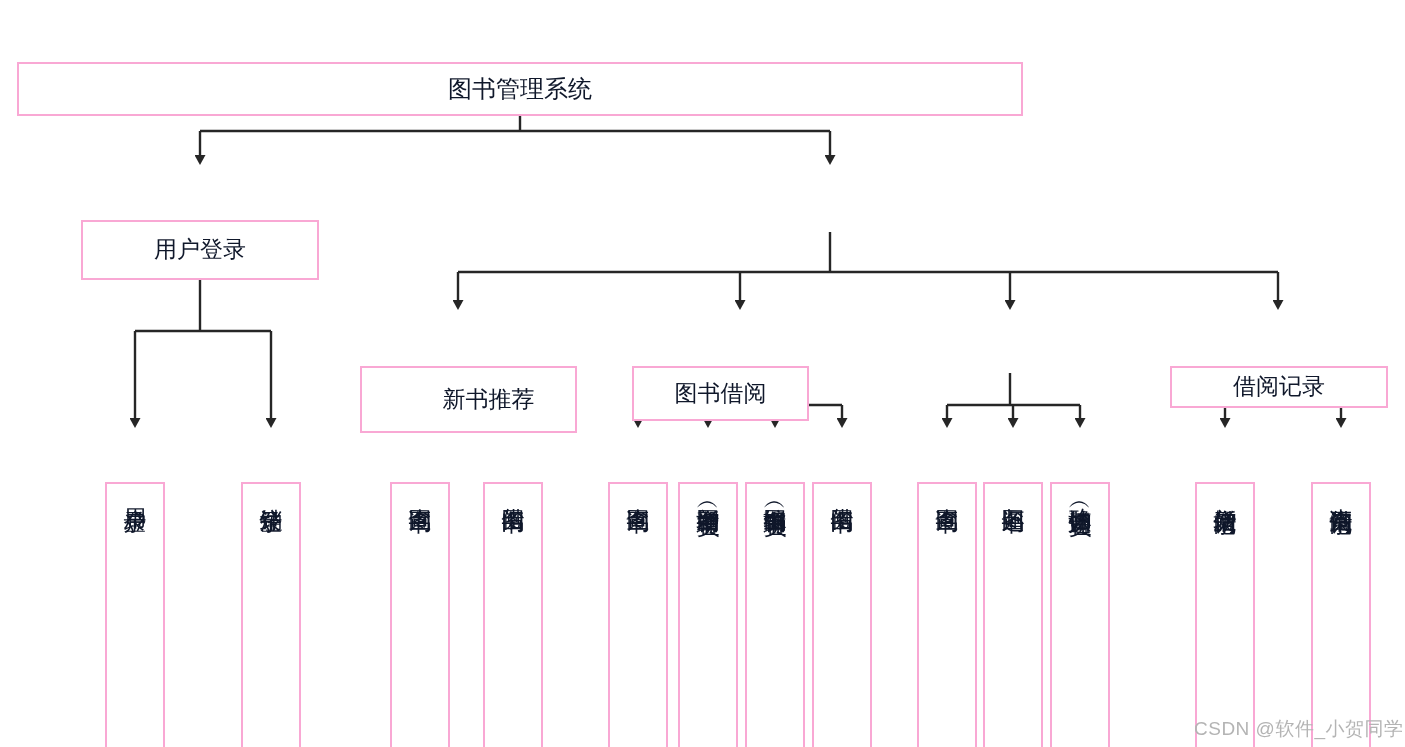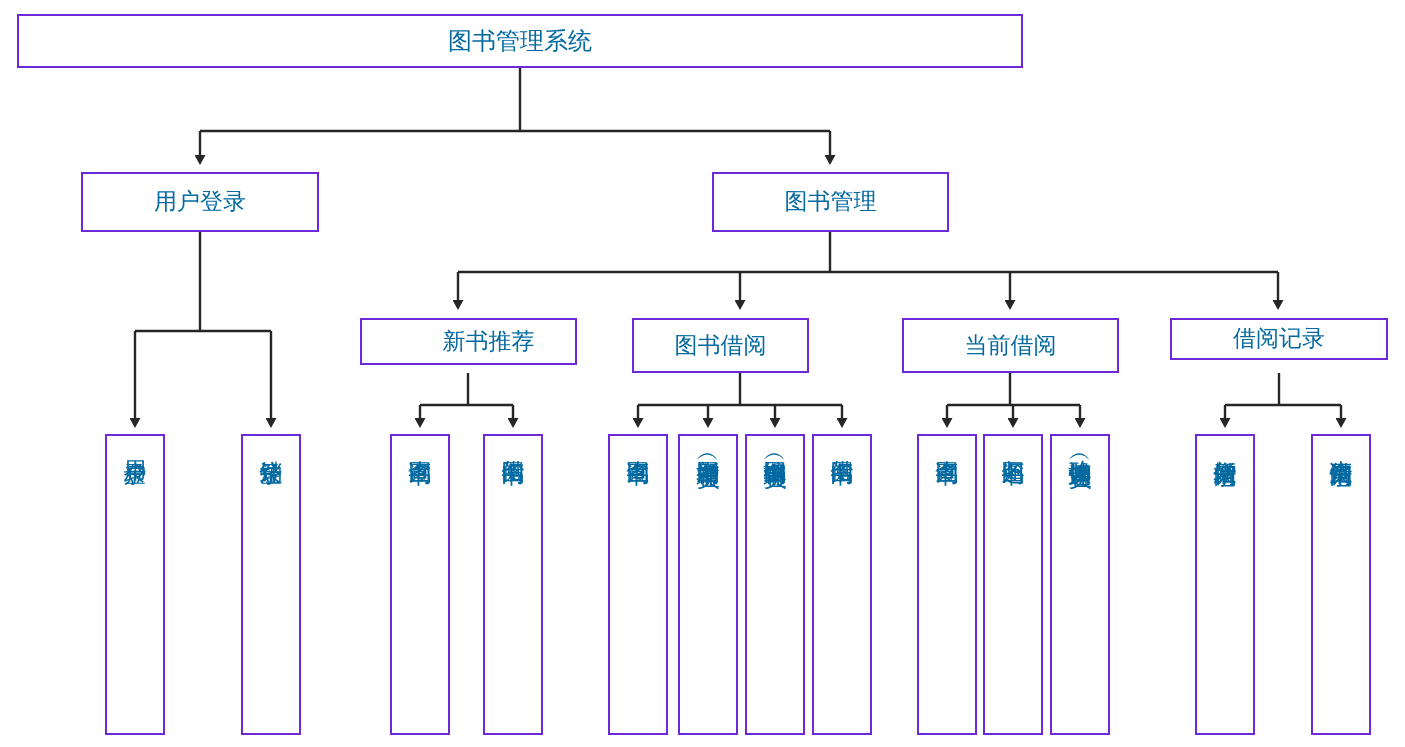--- a/index.html
+++ b/index.html
@@ -20,26 +20,27 @@
   #wires {
     position: absolute;
     left: 0;
     top: 0;
     width: 1405px;
     height: 747px;
   }
   .node {
     position: absolute;
     box-sizing: border-box;
-    border: 2px solid #6d28d9;
+    border: 2px solid #f9a8d4;
     background: #ffffff;
     display: flex;
     align-items: center;
     justify-content: center;
-    color: #0369a1;
+    color: #0f172a;
+    margin-top: 48px;
   }
   .node .label {
     display: block;
     text-align: center;
     line-height: 1.18;
     white-space: pre;
   }
   .node.horiz .label {
     writing-mode: horizontal-tb;
     font-size: 23px;
@@ -121,32 +122,26 @@
     </g>
   </svg>
 
   <div class="node horiz root" style="left:17px; top:14px; width:1006px; height:54px;">
     <span class="label">图书管理系统</span>
   </div>
 
   <div class="node horiz" style="left:81px; top:172px; width:238px; height:60px;">
     <span class="label">用户登录</span>
   </div>
-  <div class="node horiz" style="left:712px; top:172px; width:237px; height:60px;">
-    <span class="label">图书管理</span>
-  </div>
 
-  <div class="node horiz" style="left:360px; top:318px; width:217px; height:47px;padding-left:40px;">
+  <div class="node horiz" style="left:360px; top:318px; width:217px; height:67px;padding-left:40px;">
     <span class="label">新书推荐</span>
   </div>
   <div class="node horiz" style="left:632px; top:318px; width:177px; height:55px;">
     <span class="label">图书借阅</span>
-  </div>
-  <div class="node horiz" style="left:902px; top:318px; width:217px; height:55px;">
-    <span class="label">当前借阅</span>
   </div>
   <div class="node horiz" style="left:1170px; top:318px; width:218px; height:42px;">
     <span class="label">借阅记录</span>
   </div>
 
   <div class="node vert" style="left:105px; top:434px; width:60px; height:301px;">
     <span class="label">用户登录</span>
   </div>
   <div class="node vert" style="left:241px; top:434px; width:60px; height:301px;">
     <span class="label">注销登录</span>
@@ -182,14 +177,15 @@
     <span class="label">确认归还（管理员）</span>
   </div>
 
   <div class="node vert" style="left:1195px; top:434px; width:60px; height:301px;">
     <span class="label">新增借阅记录</span>
   </div>
   <div class="node vert" style="left:1311px; top:434px; width:60px; height:301px;">
     <span class="label">查询借阅记录</span>
   </div>
 
+  <div class="watermark" style="left:1194px; top:716px;">CSDN @软件_小贺同学</div>
 
 </div>
 
 </body></html>

